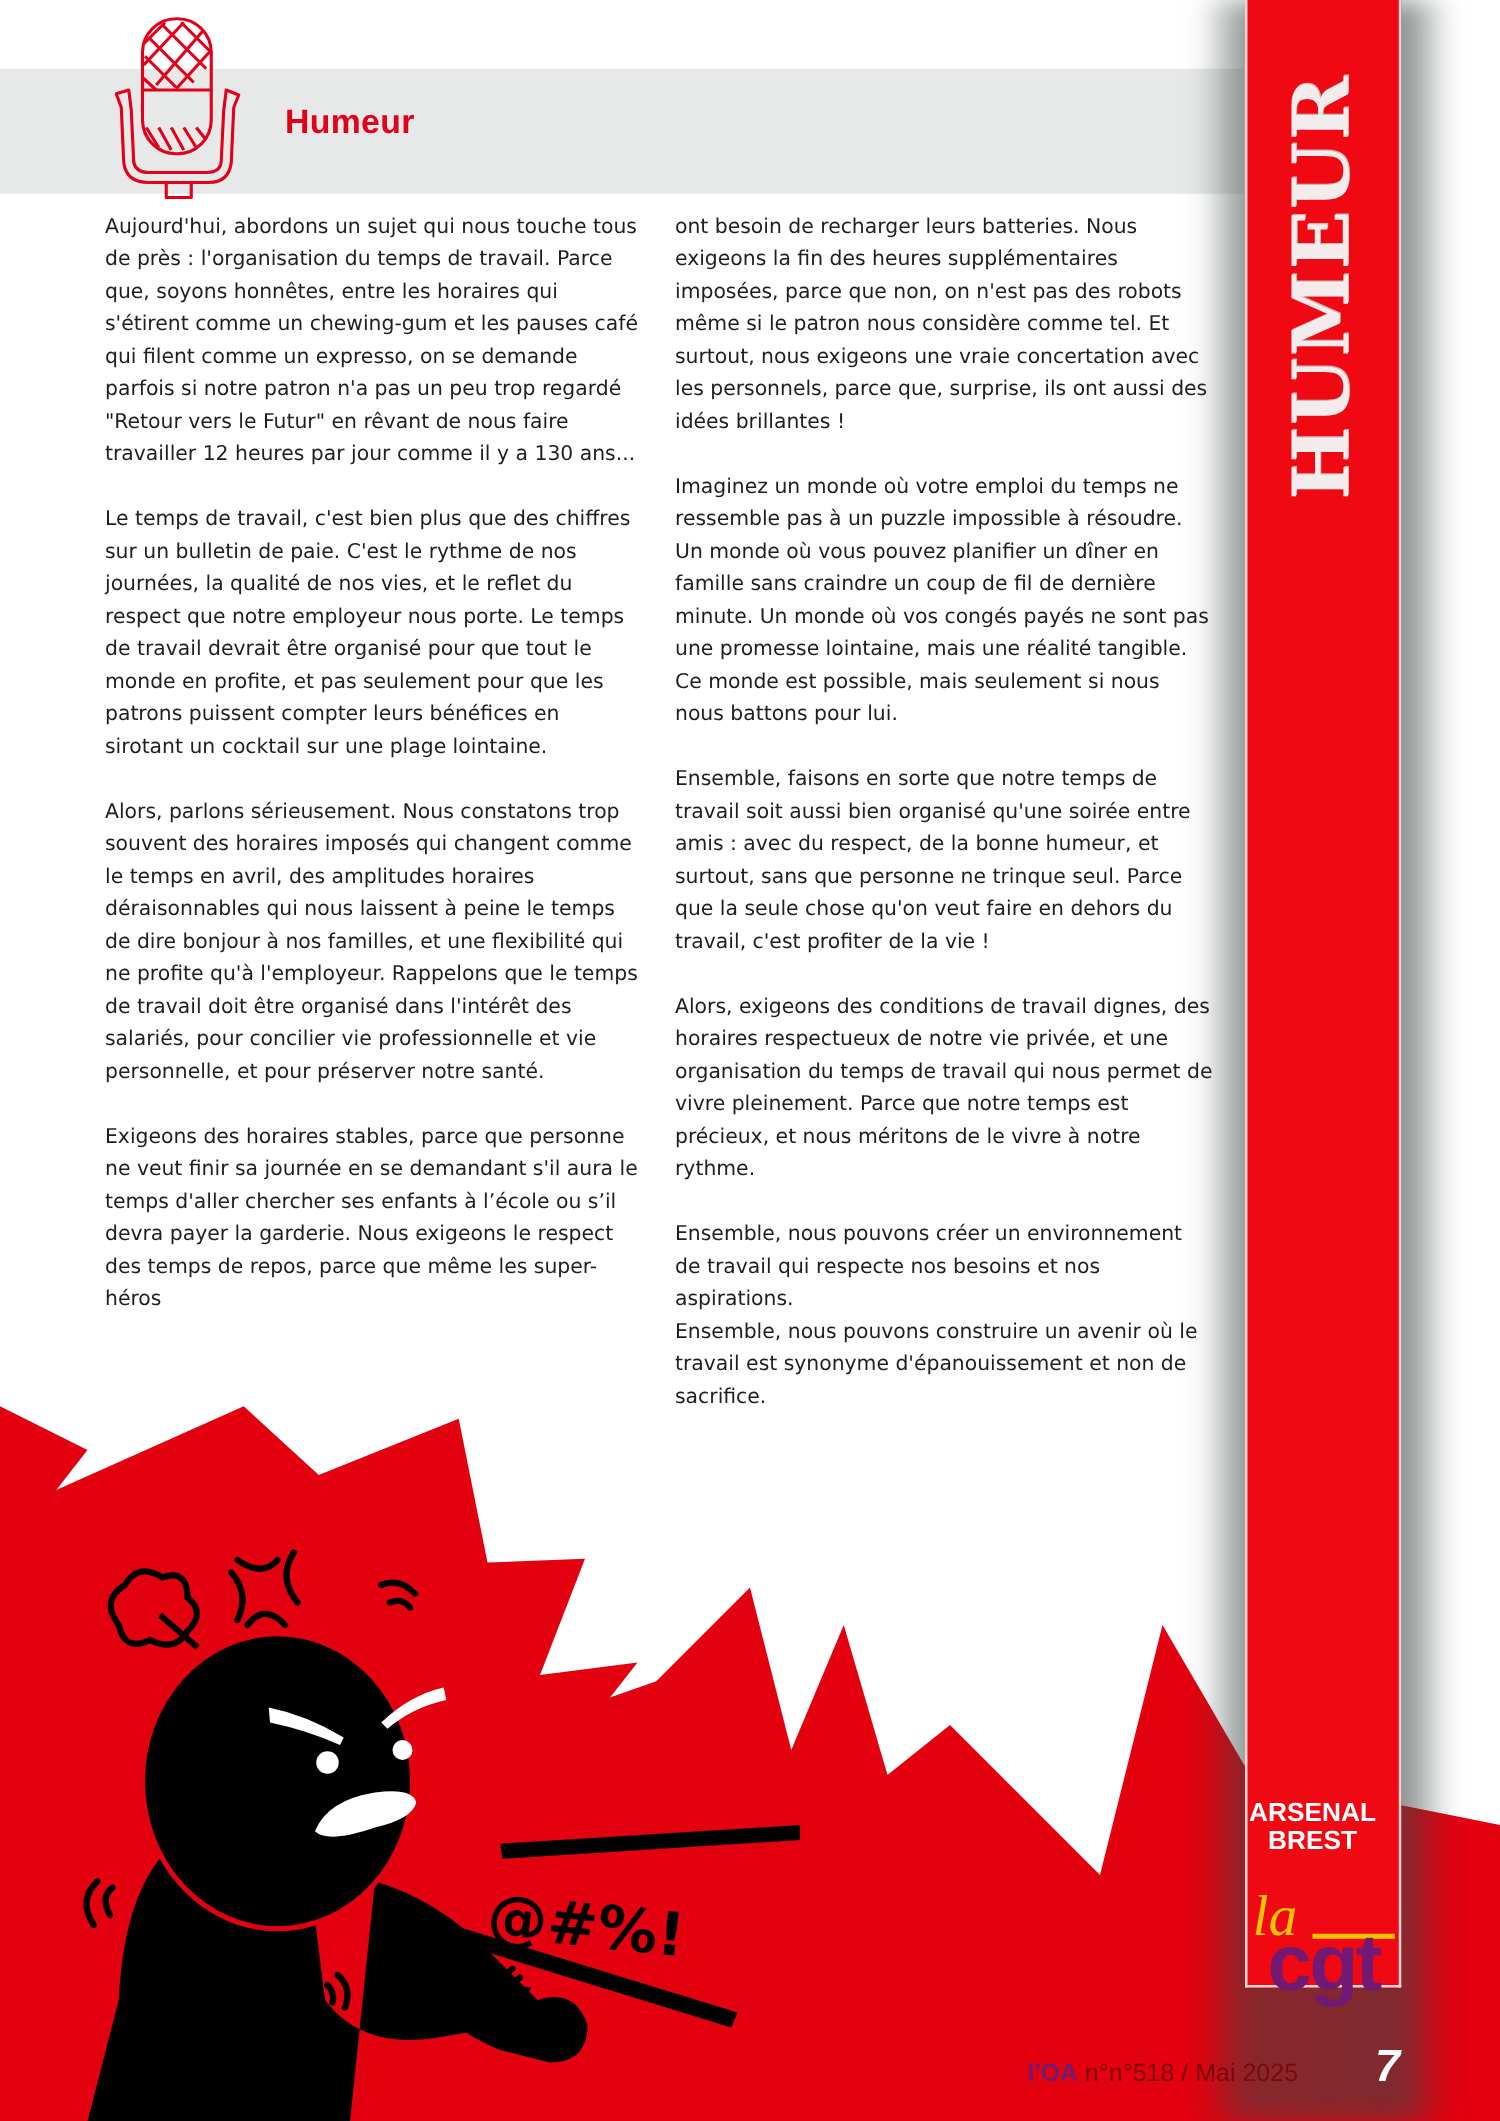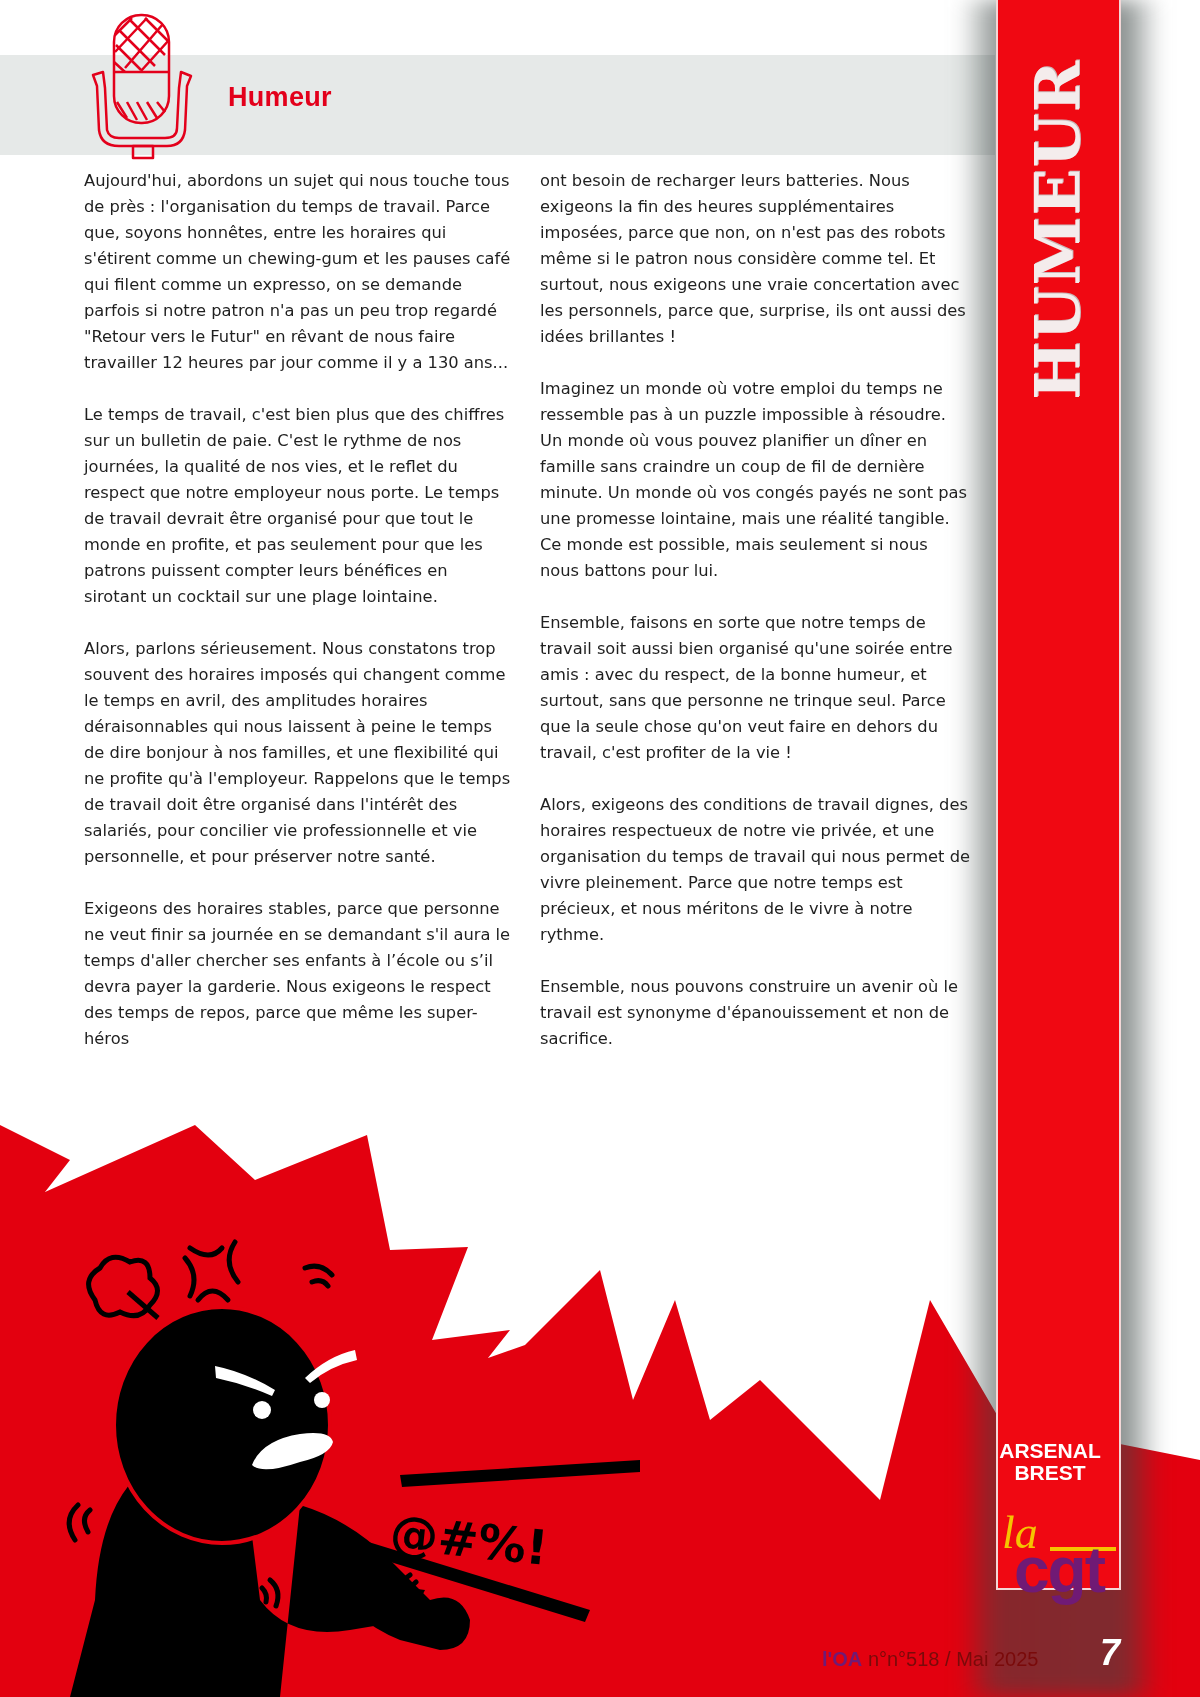--- a/index.html
+++ b/index.html
@@ -102,20 +102,21 @@
   <p>Le temps de travail, c'est bien plus que des chiffres sur un bulletin de paie. C'est le rythme de nos journées, la qualité de nos vies, et le reflet du respect que notre employeur nous porte. Le temps de travail devrait être organisé pour que tout le monde en profite, et pas seulement pour que les patrons puissent compter leurs bénéfices en sirotant un cocktail sur une plage lointaine.</p>
   <p>Alors, parlons sérieusement. Nous constatons trop souvent des horaires imposés qui changent comme le temps en avril, des amplitudes horaires déraisonnables qui nous laissent à peine le temps de dire bonjour à nos familles, et une flexibilité qui ne profite qu'à l'employeur. Rappelons que le temps de travail doit être organisé dans l'intérêt des salariés, pour concilier vie professionnelle et vie personnelle, et pour préserver notre santé.</p>
   <p>Exigeons des horaires stables, parce que personne ne veut finir sa journée en se demandant s'il aura le temps d'aller chercher ses enfants à l’école ou s’il devra payer la garderie. Nous exigeons le respect des temps de repos, parce que même les super-héros</p>
 </div>
 
 <div class="column col-right">
   <p>ont besoin de recharger leurs batteries. Nous exigeons la fin des heures supplémentaires imposées, parce que non, on n'est pas des robots même si le patron nous considère comme tel. Et surtout, nous exigeons une vraie concertation avec les personnels, parce que, surprise, ils ont aussi des idées brillantes !</p>
   <p>Imaginez un monde où votre emploi du temps ne ressemble pas à un puzzle impossible à résoudre. Un monde où vous pouvez planifier un dîner en famille sans craindre un coup de fil de dernière minute. Un monde où vos congés payés ne sont pas une promesse lointaine, mais une réalité tangible. Ce monde est possible, mais seulement si nous nous battons pour lui.</p>
   <p>Ensemble, faisons en sorte que notre temps de travail soit aussi bien organisé qu'une soirée entre amis : avec du respect, de la bonne humeur, et surtout, sans que personne ne trinque seul. Parce que la seule chose qu'on veut faire en dehors du travail, c'est profiter de la vie !</p>
   <p>Alors, exigeons des conditions de travail dignes, des horaires respectueux de notre vie privée, et une organisation du temps de travail qui nous permet de vivre pleinement. Parce que notre temps est précieux, et nous méritons de le vivre à notre rythme.</p>
+  <p class="tight">Ensemble, nous pouvons créer un environnement de travail qui respecte nos besoins et nos aspirations.</p>
   <p class="tight">Ensemble, nous pouvons construire un avenir où le travail est synonyme d'épanouissement et non de sacrifice.</p>
 </div>
 
 <svg class="burst" viewBox="0 1080 1200 617" preserveAspectRatio="none">
   <path d="M0 1125 L70 1160 L45 1192 L195 1125 L255 1180 L367 1135 L390 1250 L468 1247 L432 1340 L510 1330 L488 1358 L525 1345 L600 1270 L633 1400 L675 1300 L710 1420 L760 1380 L880 1500 L930 1300 L1000 1420 L1200 1460 L1200 1697 L0 1697 Z" fill="#e3000f"></path>
 
   <path d="M95 1600 Q100 1490 160 1460 L240 1440 L260 1600 Q290 1640 350 1630 L410 1620 L425 1590 L350 1580 Q330 1520 300 1505 L280 1697 L70 1697 Z" fill="#000"></path>
   <path d="M300 1505 Q350 1520 390 1560 L430 1600 Q460 1590 470 1620 Q470 1650 440 1650 L400 1640 Q350 1620 320 1570 Z" fill="#000"></path>
 
   <ellipse cx="222" cy="1425" rx="108" ry="118" fill="#000" stroke="#e3000f" stroke-width="4"></ellipse>

